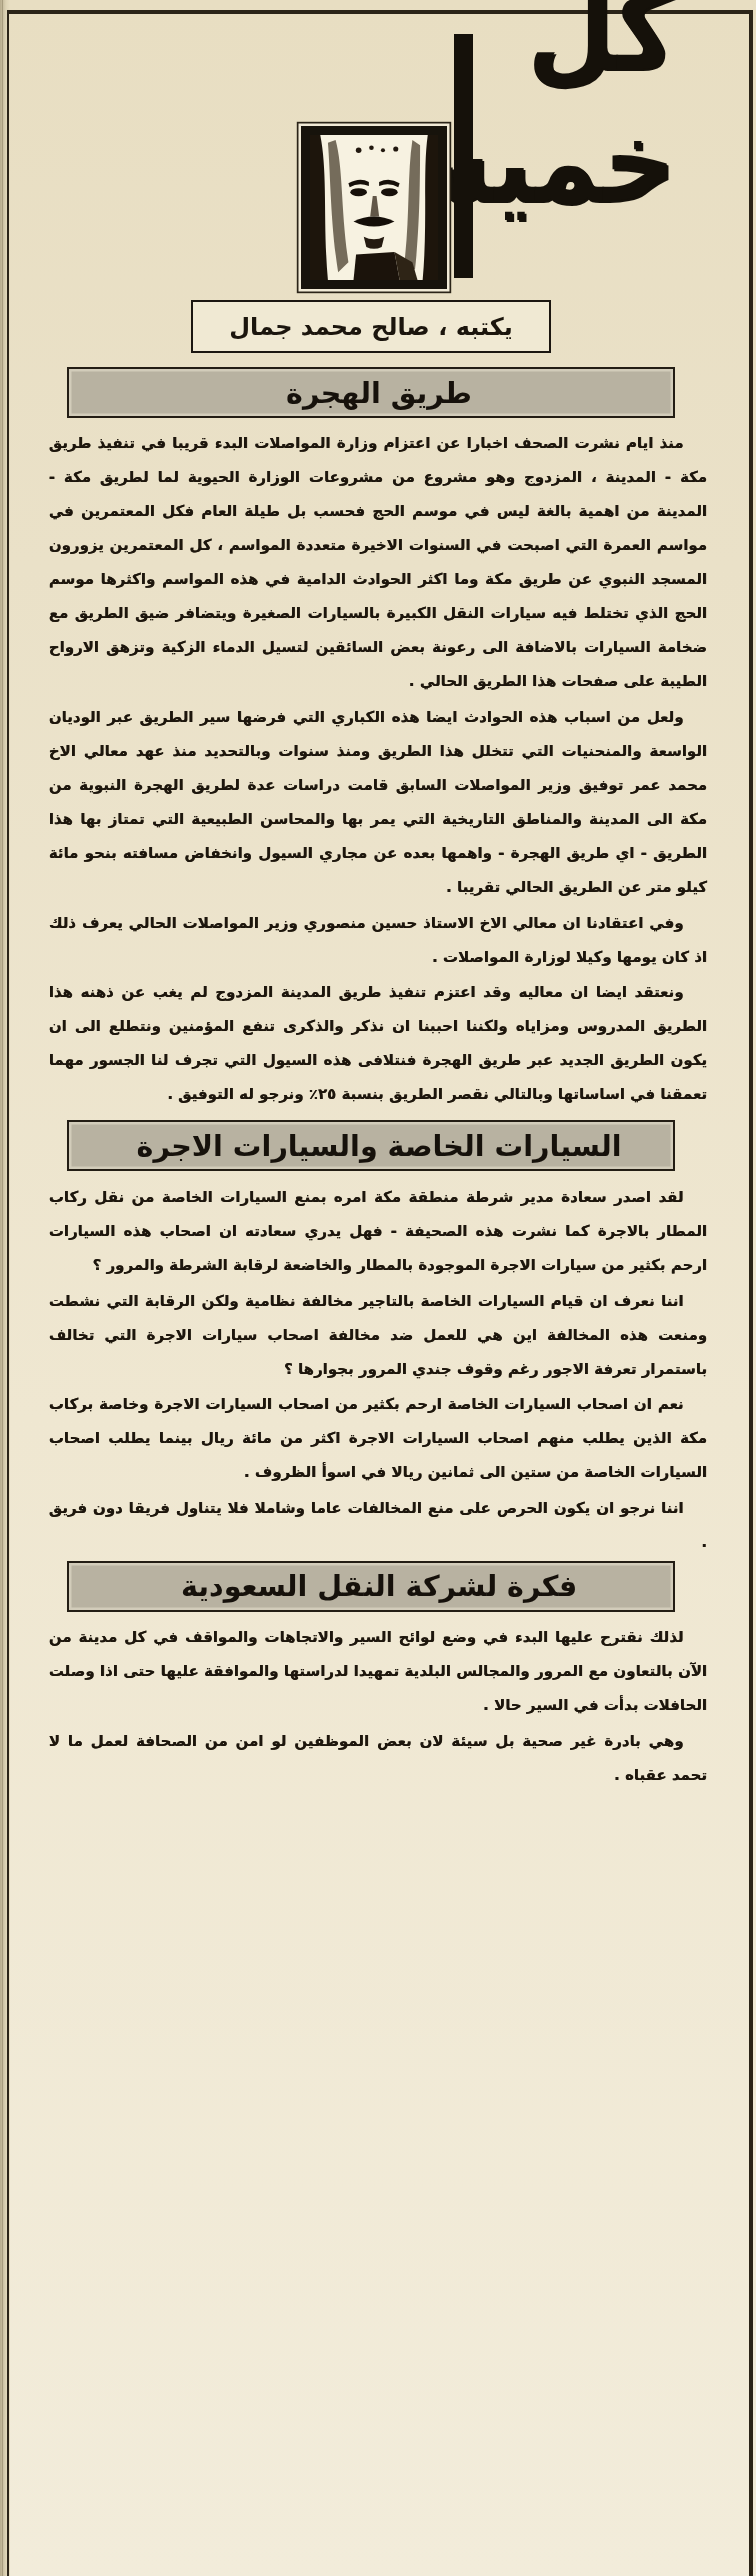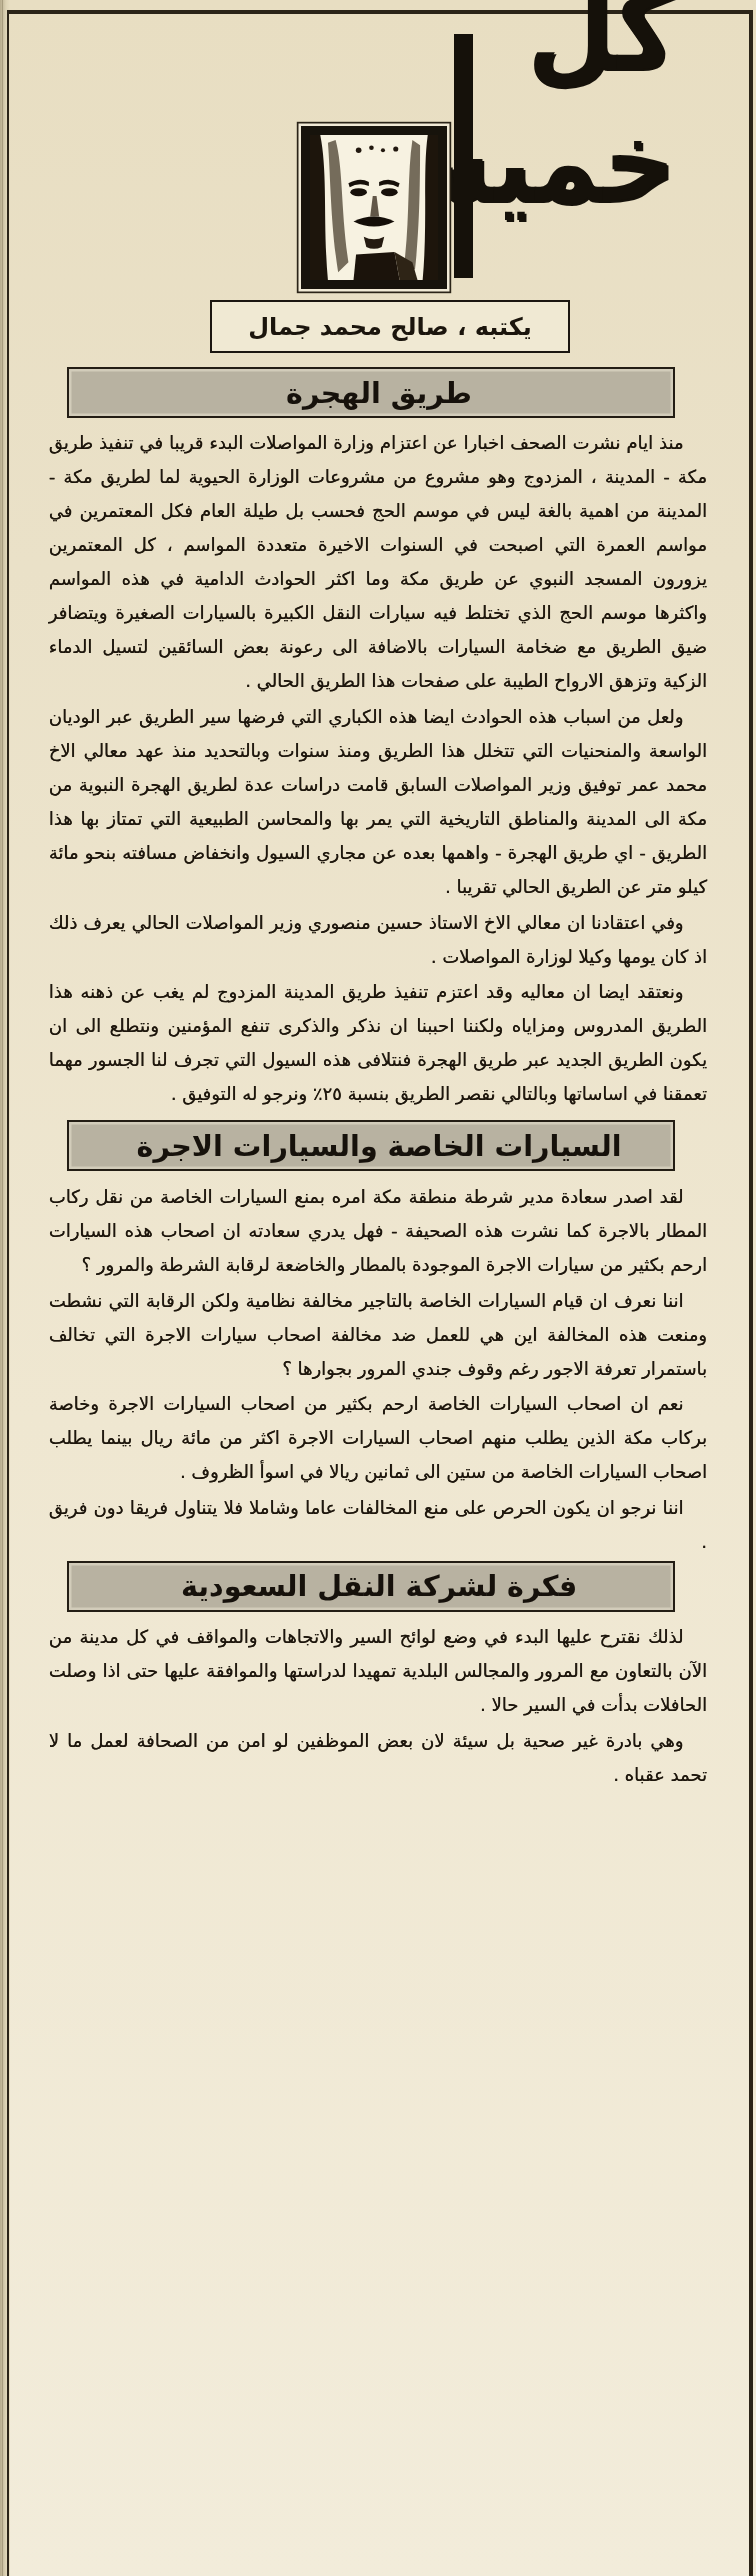--- a/index.html
+++ b/index.html
@@ -25,40 +25,40 @@
     color:#15110a;transform:scaleY(1.12);text-shadow:1.7px 1.7px 0 #15110a;
   }
   .kaf-stroke{position:absolute;top:34px;left:454px;width:18.5px;height:244px;background:#15110a;z-index:2;}
   .photo{
     position:absolute;top:126px;left:301px;width:128px;height:145px;z-index:3;
     border:9.2px solid #17130c;background:#f7f2e1;
     box-shadow:0 0 0 2.5px #f1ead6, 0 0 0 4.2px #2b2418;
   }
   .photo svg{display:block;width:100%;height:100%;}
   .byline-box{
-    position:absolute;top:300px;left:210px;width:356px;height:49px;z-index:4;
+    position:absolute;top:300px;left:191px;width:356px;height:49px;z-index:4;
     border:2.5px solid #1b1610;background:#f0e9d3;
     display:flex;align-items:center;justify-content:center;
     font-size:24px;font-weight:bold;letter-spacing:0.8px;
   }
 
   
   .column{position:absolute;top:367px;left:47px;width:665px;}
   .heading-box{
     height:47px;margin:0 37px 8.4px 20px;
     background:#b8b2a1;border:2.5px solid #231d14;
     box-shadow:inset 0 0 0 2.5px #d2ccba;
     display:flex;align-items:center;justify-content:center;
     font-size:28.6px;font-weight:bold;color:#16110b;letter-spacing:1.7px;padding-left:16px;
   }
   .heading-box.h2{margin-top:9px;}
   .heading-box.h3{}
   .heading-box.h4{margin-top:23.5px;}
   .para{
-    margin:0 5px 1.7px 1.7px;font-size:18px;line-height:34px;font-weight:normal;
+    margin:0 5px 1.7px 1.7px;font-size:15px;line-height:34px;font-weight:bold;
     text-align:justify;text-indent:23.5px;color:#1d160d;
     text-shadow:0.3px 0.3px 0 #3a3122;
   }
 </style>
 </head>
 <body>
 
 <div class="page">
 
   <div class="gutter"></div>

